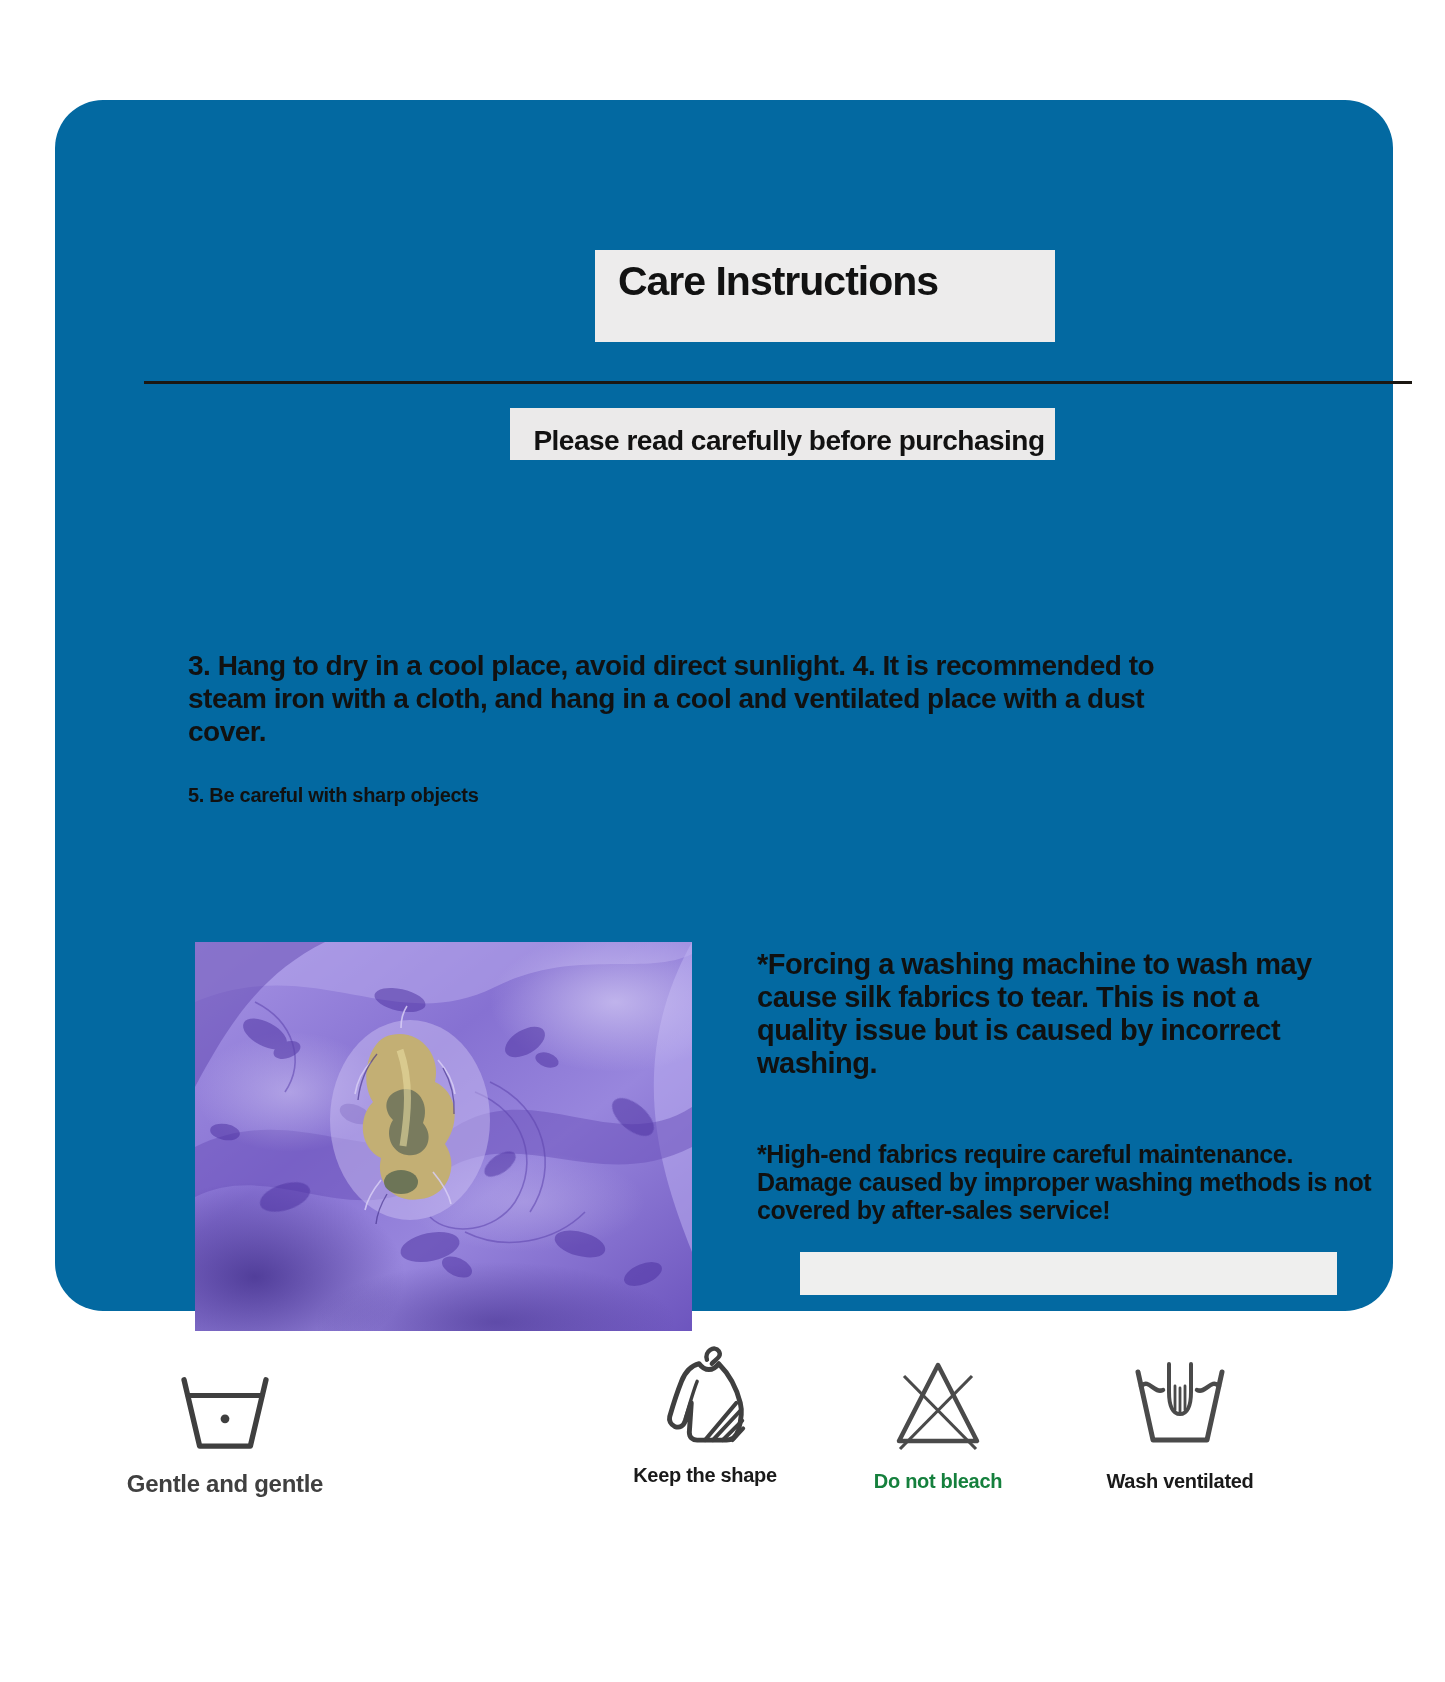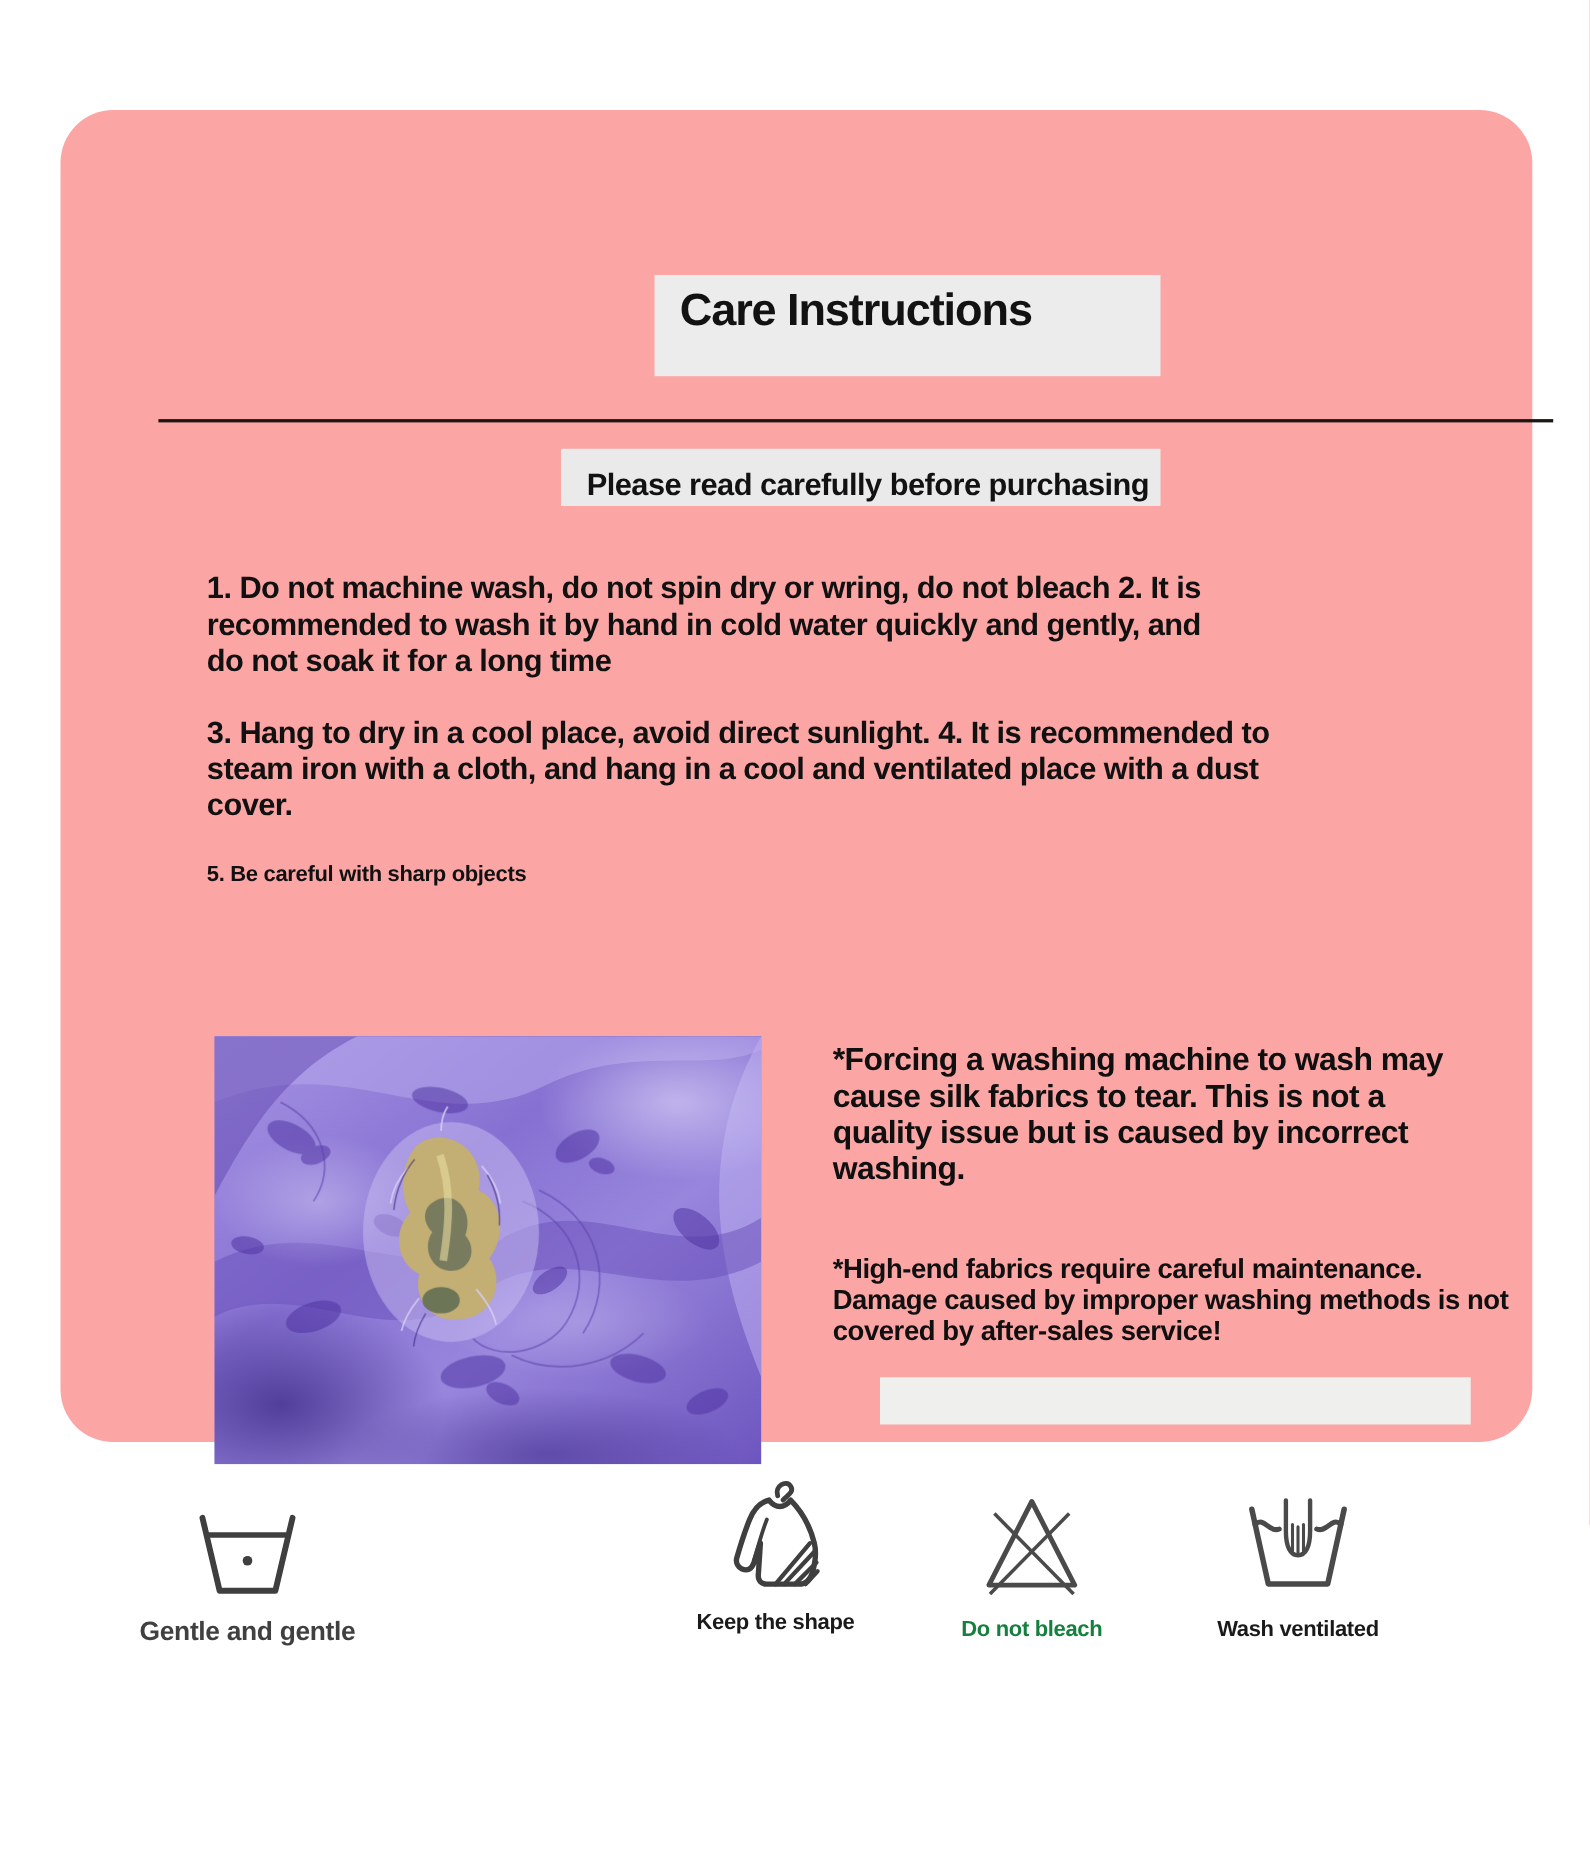--- a/index.html
+++ b/index.html
@@ -9,21 +9,21 @@
     font-family:"Liberation Sans", sans-serif;
     color:#141414;
     position:relative;
     overflow:hidden;
   }
   .page{position:relative;width:1445px;height:1682px;background:#ffffff;}
 
   
   .panel{
     position:absolute;left:55px;top:100px;width:1338px;height:1211px;
-    background:#fca5a5;border-radius:48px;
+    background:#0369a1;border-radius:48px;
   }
 
   
   .title-patch{position:absolute;left:540px;top:150px;width:460px;height:92px;background:#edecec;}
   .subtitle-patch{position:absolute;left:455px;top:308px;width:545px;height:52px;background:#ebeaea;}
   .faint-band{position:absolute;left:745px;top:1152px;width:537px;height:43px;background:#efefee;}
 
   .title{
     position:absolute;left:89px;top:158px;width:1268px;margin:0;
     text-align:center;font-size:41px;font-weight:bold;letter-spacing:-1px;color:#121212;
@@ -65,23 +65,20 @@
 <div class="page">
 
   <section class="panel">
     <div class="title-patch"></div>
     <div class="subtitle-patch"></div>
 
     <h1 class="title">Care Instructions</h1>
     <div class="rule"></div>
     <h2 class="subtitle">Please read carefully before purchasing</h2>
 
-    <p class="para para-1">1. Do not machine wash, do not spin dry or wring, do not bleach 2. It is
-recommended to wash it by hand in cold water quickly and gently, and
-do not soak it for a long time</p>
     <p class="para para-2">3. Hang to dry in a cool place, avoid direct sunlight. 4. It is recommended to
 steam iron with a cloth, and hang in a cool and ventilated place with a dust
 cover.</p>
     <p class="para para-3">5. Be careful with sharp objects</p>
 
     <figure class="fabric" role="img" aria-label="Torn purple silk jacquard fabric damaged by machine washing">
       <svg width="497" height="389" viewBox="0 0 497 389" xmlns="http://www.w3.org/2000/svg">
         <defs>
           <linearGradient id="silk" x1="0" y1="0" x2="1" y2="1">
             <stop offset="0" stop-color="#a694e4"></stop>

